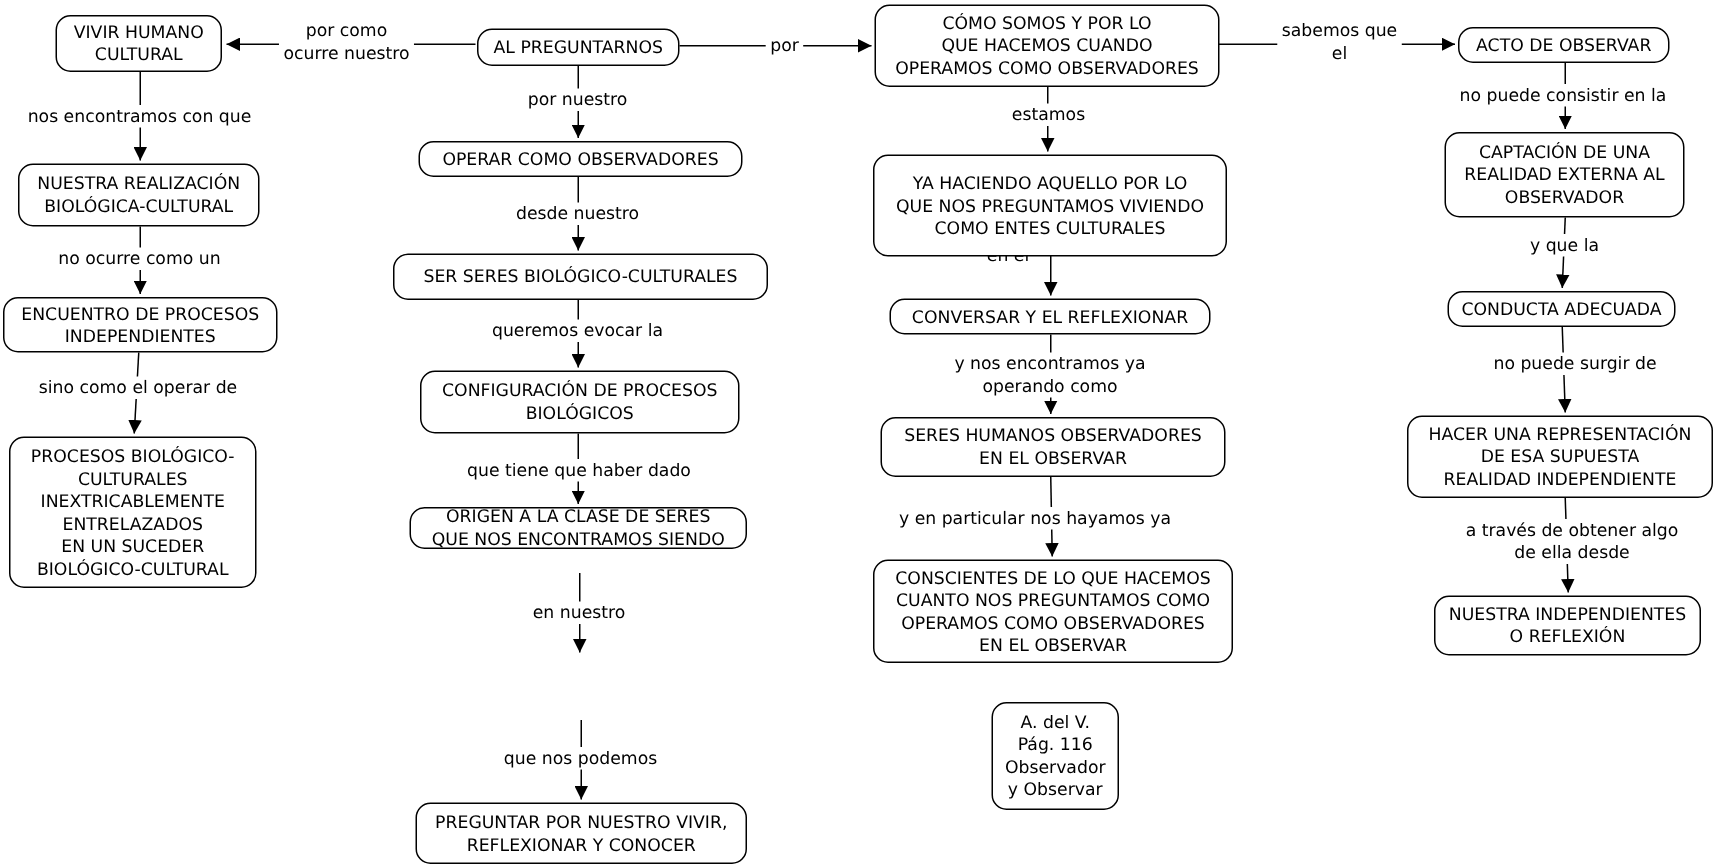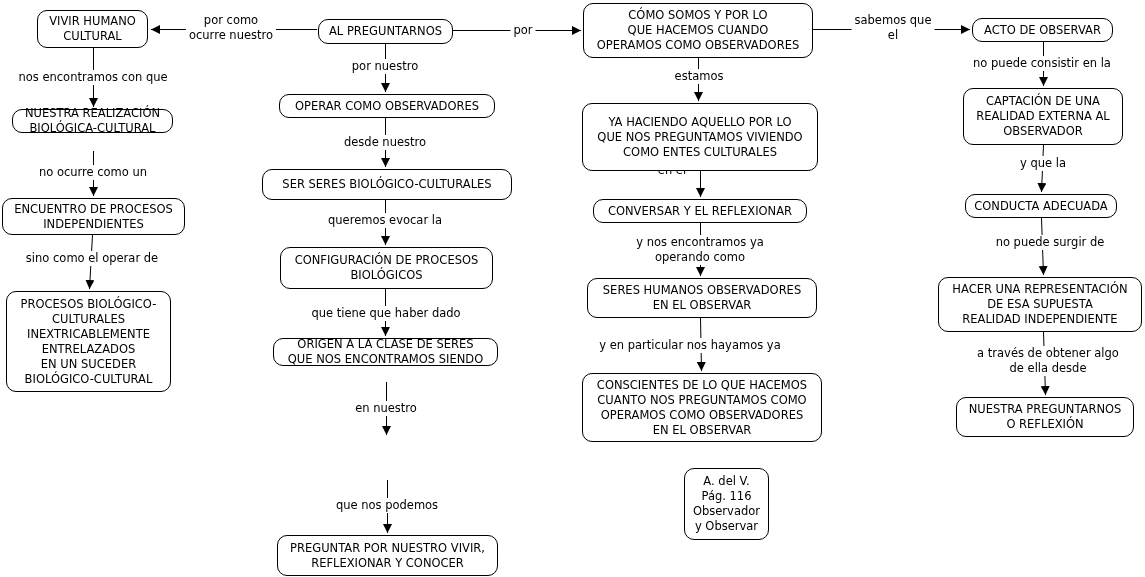--- a/index.html
+++ b/index.html
@@ -105,21 +105,21 @@
 operando como</div>
   <div class="edge-label" style="left:690px;top:338px">y en particular nos hayamos ya</div>
   <div class="edge-label" style="left:1042px;top:56px">no puede consistir en la</div>
   <div class="edge-label" style="left:1043px;top:156px">y que la</div>
   <div class="edge-label" style="left:1050px;top:235px">no puede surgir de</div>
   <div class="edge-label" style="left:1048px;top:346px">a través de obtener algo
 de ella desde</div>
 
   <div class="node" style="left:37px;top:10px;width:111px;height:38px">VIVIR HUMANO
 CULTURAL</div>
-  <div class="node" style="left:12px;top:109px;width:161px;height:24px">NUESTRA REALIZACIÓN
+  <div class="node" style="left:12px;top:109px;width:161px;height:42px">NUESTRA REALIZACIÓN
 BIOLÓGICA-CULTURAL</div>
   <div class="node" style="left:2px;top:198px;width:183px;height:37px">ENCUENTRO DE PROCESOS
 INDEPENDIENTES</div>
   <div class="node" style="left:6px;top:291px;width:165px;height:101px">PROCESOS BIOLÓGICO-
 CULTURALES
 INEXTRICABLEMENTE
 ENTRELAZADOS
 EN UN SUCEDER
 BIOLÓGICO-CULTURAL</div>
 
@@ -139,29 +139,29 @@
   <div class="node" style="left:582px;top:103px;width:236px;height:68px">YA HACIENDO AQUELLO POR LO
 QUE NOS PREGUNTAMOS VIVIENDO
 COMO ENTES CULTURALES</div>
   <div class="node" style="left:593px;top:199px;width:214px;height:24px">CONVERSAR Y EL REFLEXIONAR</div>
   <div class="node" style="left:587px;top:278px;width:230px;height:40px">SERES HUMANOS OBSERVADORES
 EN EL OBSERVAR</div>
   <div class="node" style="left:582px;top:373px;width:240px;height:69px">CONSCIENTES DE LO QUE HACEMOS
 CUANTO NOS PREGUNTAMOS COMO
 OPERAMOS COMO OBSERVADORES
 EN EL OBSERVAR</div>
-  <div class="node" style="left:684px;top:468px;width:85px;height:72px">A. del V.
+  <div class="node" style="left:661px;top:468px;width:85px;height:72px">A. del V.
 Pág. 116
 Observador
 y Observar</div>
 
   <div class="node" style="left:972px;top:18px;width:141px;height:24px">ACTO DE OBSERVAR</div>
   <div class="node" style="left:963px;top:88px;width:160px;height:57px">CAPTACIÓN DE UNA
 REALIDAD EXTERNA AL
 OBSERVADOR</div>
   <div class="node" style="left:965px;top:194px;width:152px;height:24px">CONDUCTA ADECUADA</div>
   <div class="node" style="left:938px;top:277px;width:204px;height:55px">HACER UNA REPRESENTACIÓN
 DE ESA SUPUESTA
 REALIDAD INDEPENDIENTE</div>
-  <div class="node" style="left:956px;top:397px;width:178px;height:40px">NUESTRA PREGUNTARNOS
+  <div class="node" style="left:956px;top:397px;width:178px;height:40px">NUESTRA INDEPENDIENTES
 O REFLEXIÓN</div>
 
 </div>
 
 </body></html>

